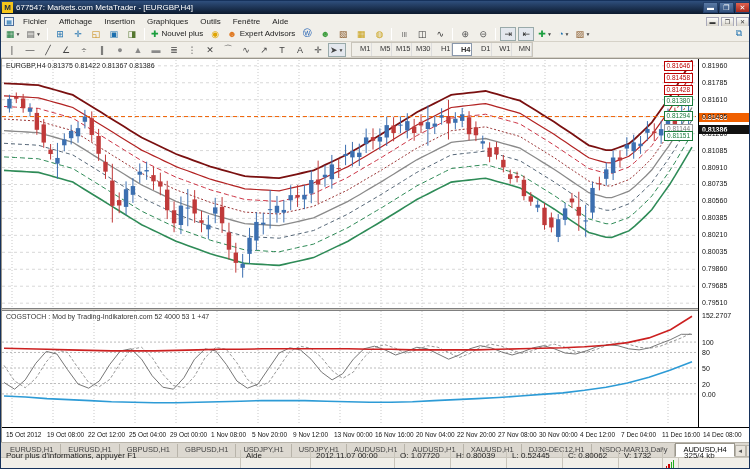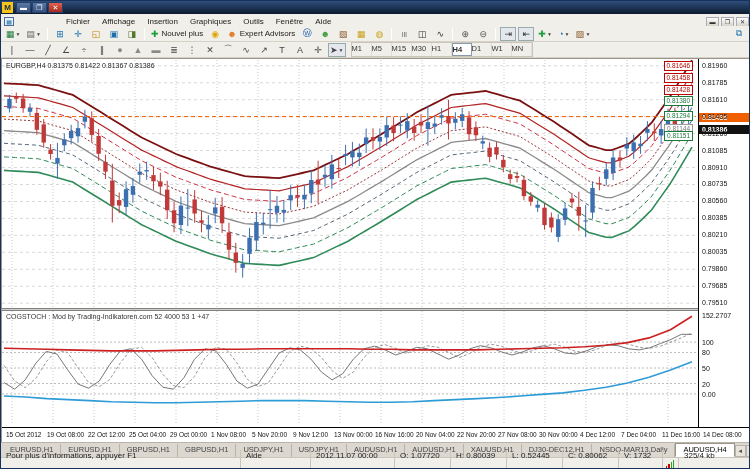--- a/index.html
+++ b/index.html
@@ -5,35 +5,35 @@
   html,body{margin:0;padding:0;background:#888;}
   *{box-sizing:border-box;font-family:"Liberation Sans",sans-serif;}
   #app{position:relative;width:750px;height:469px;background:#f1efe9;overflow:hidden;border:1px solid #16325c;}
   
   #titlebar{position:absolute;left:0;top:0;width:750px;height:13px;background:linear-gradient(#2f4f7d,#0c1a2e);color:#fff;display:flex;align-items:center;font-size:8px;}
   #appicon{width:11px;height:11px;background:#f5c51a;color:#1a2b44;font-weight:bold;font-size:8px;text-align:center;line-height:11px;margin:0 3px 0 1px;}
   #titletext{flex:1;white-space:nowrap;overflow:hidden;}
   .winbtn{width:15px;height:11px;margin-right:1px;font-size:7px;line-height:10px;text-align:center;color:#fff;background:linear-gradient(#5a7aa6,#33517c);border:1px solid #1c3least;border:1px solid #24406b;}
   .winbtn.close{background:linear-gradient(#e0614f,#a5281b);}
   
-  #menubar{position:absolute;left:0;top:13px;width:750px;height:16px;background:#f1efe9;border-bottom:1px solid #d6d2c8;display:flex;align-items:center;font-size:8px;color:#222;gap:43px;}
+  #menubar{position:absolute;left:0;top:13px;width:750px;height:16px;background:#f1efe9;border-bottom:1px solid #d6d2c8;display:flex;align-items:center;font-size:8px;color:#222;}
   #childicon{width:10px;height:9px;margin:0 3px;background:#e8f0f8;border:1px solid #4a6c9b;font-size:6px;line-height:8px;text-align:center;color:#1b6fae;}
   .menuitem{padding:0 6px;height:12px;line-height:12px;}
   #mdibtns{margin-left:auto;display:flex;}
   .mdibtn{width:13px;height:10px;margin-right:2px;border:1px solid #aab;background:linear-gradient(#fdfdfb,#d8d4ca);font-size:6px;line-height:8px;text-align:center;color:#333;}
   
   .toolbar{position:absolute;left:0;width:750px;height:16px;background:#f1efe9;border-bottom:1px solid #d6d2c8;display:flex;align-items:center;padding-left:2px;}
   #toolbar1{top:25px;} #toolbar2{top:41px;}
   .tbtn{height:14px;min-width:16px;display:flex;align-items:center;justify-content:center;font-size:9px;margin:0 1px;border:1px solid transparent;background:transparent;padding:0 1px;}
   .tbtn.pressed{border:1px solid #9aa;background:#e4e8ee;}
   .tbtn .dd{font-size:5px;color:#444;margin-left:1px;}
   .tbtn .lbl{font-size:8px;color:#222;margin-left:3px;white-space:nowrap;}
   .sep{width:1px;height:12px;background:#c9c5bb;border-right:1px solid #fff;margin:0 3px;}
   .tfgroup{display:flex;border:1px solid #c9c5bb;margin-left:4px;}
-  .tfbtn{width:20px;height:13px;font-size:7.5px;line-height:12px;text-align:left;color:#333;border-right:1px solid #ddd;}
+  .tfbtn{width:20px;height:13px;font-size:7.5px;line-height:12px;text-align:right;color:#333;border-right:1px solid #ddd;}
   .tfbtn.active{background:#fff;border:1px solid #8a98ac;font-weight:bold;}
   .rightbtn{margin-left:auto;margin-right:4px;}
   
   #chartarea{position:absolute;left:0;top:57px;width:750px;height:384px;background:#fff;border:1px solid #9a968c;}
   #mainsvg{position:absolute;left:0;top:1px;}
   #subsvg{position:absolute;left:0;top:252px;}
   #splitter{position:absolute;left:0;top:249px;width:750px;height:3px;background:#d4d0c8;border-top:1px solid #808080;border-bottom:1px solid #808080;}
   #axisstrip{position:absolute;left:696px;top:0;width:54px;height:368px;background:#fff;border-left:1px solid #000;}
   .axlabel{position:absolute;left:3px;font-size:7px;color:#111;white-space:nowrap;}
   .pricebox{position:absolute;left:0;width:53px;height:9px;font-size:7px;line-height:9px;padding-left:3px;color:#fff;font-weight:bold;}
@@ -61,20 +61,21 @@
   #connbars i{width:2px;margin-right:1px;display:block;}
   #st-conn{width:52px;border-right:none;}
 </style>
 </head>
 <body>
 
 <div id="app">
 
   <div id="titlebar">
     <span id="appicon">M</span>
+    <span id="titletext">677547: Markets.com MetaTrader - [EURGBP,H4]</span>
     <span class="winbtn">▬</span>
     <span class="winbtn">❐</span>
     <span class="winbtn close">✕</span>
   </div>
 
   <div id="menubar">
     <span id="childicon">▦</span>
     <span id="menuitems"><span class="menuitem">Fichier</span><span class="menuitem">Affichage</span><span class="menuitem">Insertion</span><span class="menuitem">Graphiques</span><span class="menuitem">Outils</span><span class="menuitem">Fenêtre</span><span class="menuitem">Aide</span></span>
     <span id="mdibtns">
       <span class="mdibtn">▬</span>

